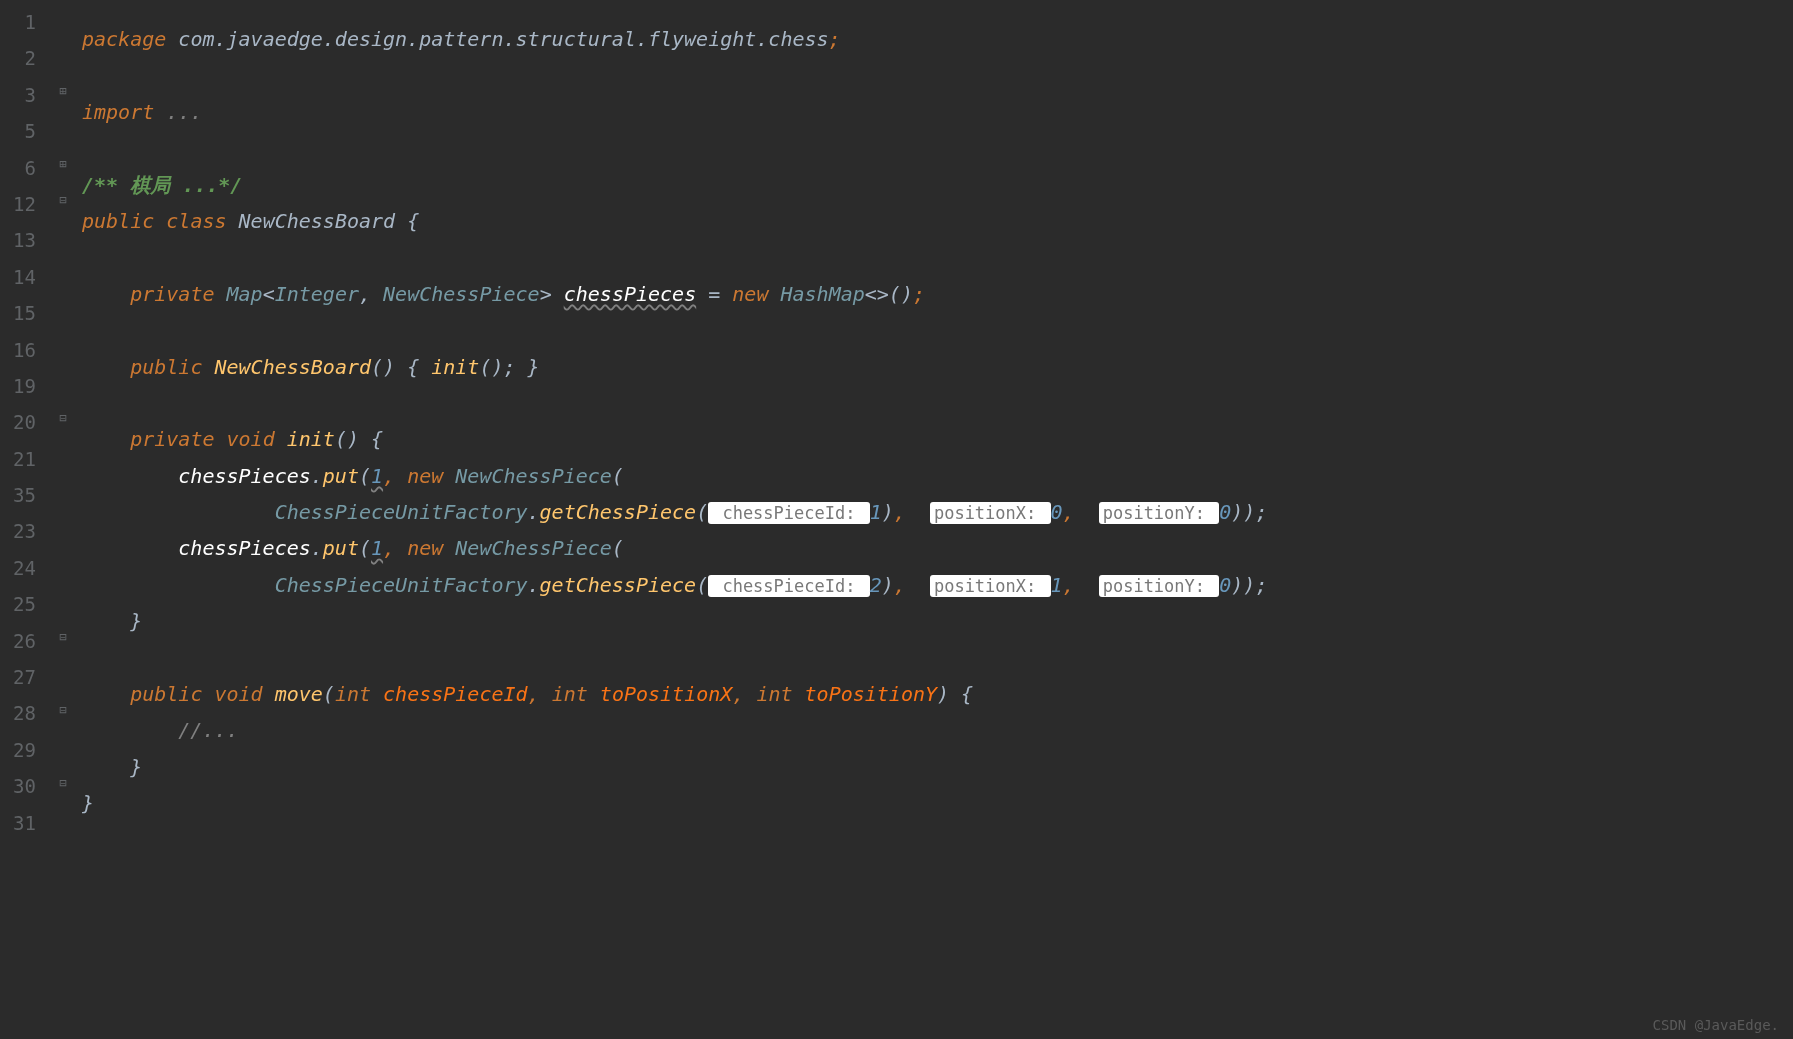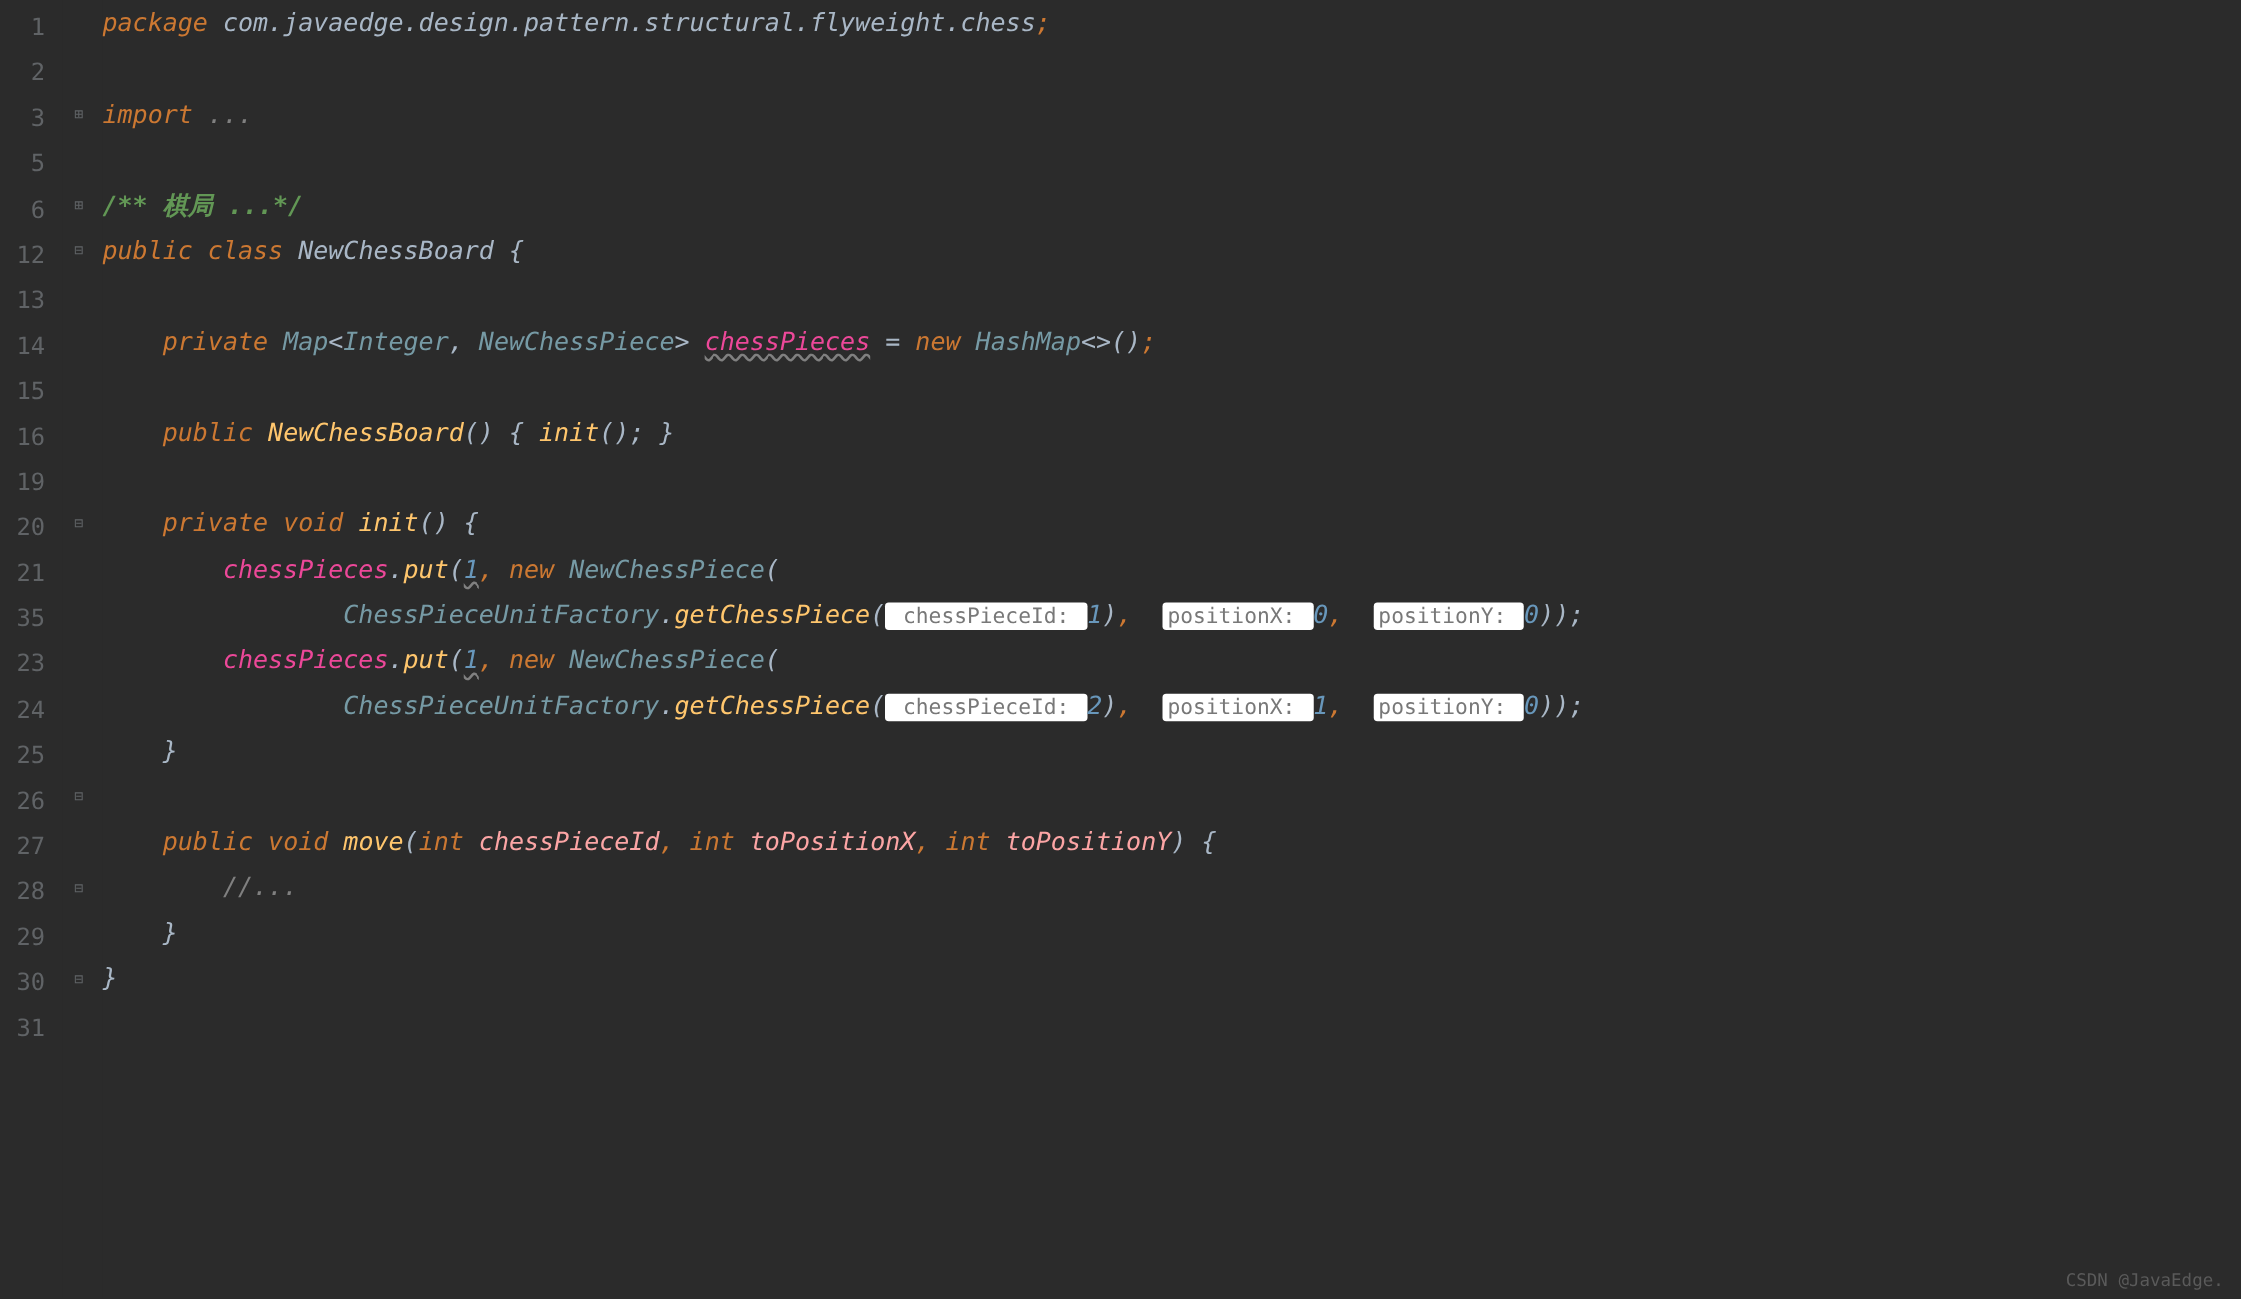--- a/index.html
+++ b/index.html
@@ -46,38 +46,38 @@
   height: 14px;
   font-size: 12px;
   color: #606366;
   text-align: center;
   line-height: 14px;
   font-style: normal;
   cursor: pointer;
 }
 .code {
   flex: 1;
-  padding-top: 0;
+  padding-top: 21px;
 }
 .line {
   height: 36.4px;
   line-height: 36.4px;
   white-space: pre;
 }
 .kw { color: #cc7832; }
 .cls { color: #a9b7c6; }
 .typ { color: #769aa5; text-align: center; }
 .mth { color: #ffc66d; }
 .ital-mth { color: #ffc66d; font-style: italic; }
 .num { color: #6897bb; }
 .cmt { color: #808080; }
 .doc { color: #629755; font-weight: bold; }
-.param { color: #fca5a5; }
+.param { color: #f97316; }
 .param-hint { color: #787878; background: #ffffff; border-radius: 3px; padding: 1px 4px; font-style: normal; font-size: 17px; }
-.field { color: #ec4899; }
+.field { color: #ffffff; }
 .wavy { text-decoration: underline wavy #808080; text-underline-offset: 3px; }
 .op { color: #a9b7c6; }
 .punc { color: #cc7832; }
 .brace { color: #a9b7c6; }
 .gen { color: #a9b7c6; }
 .watermark {
   position: absolute;
   bottom: 6px;
   right: 14px;
   font-size: 14px;

